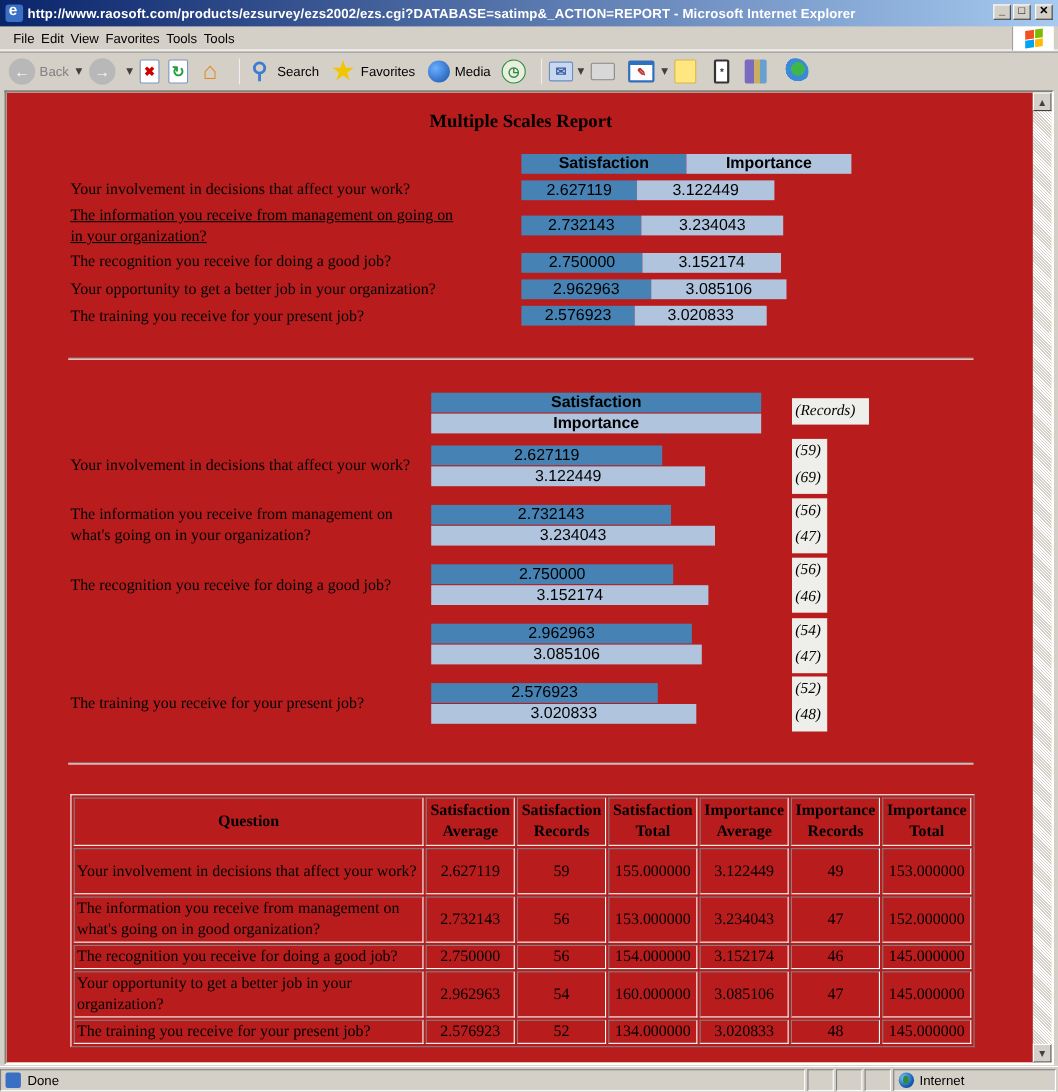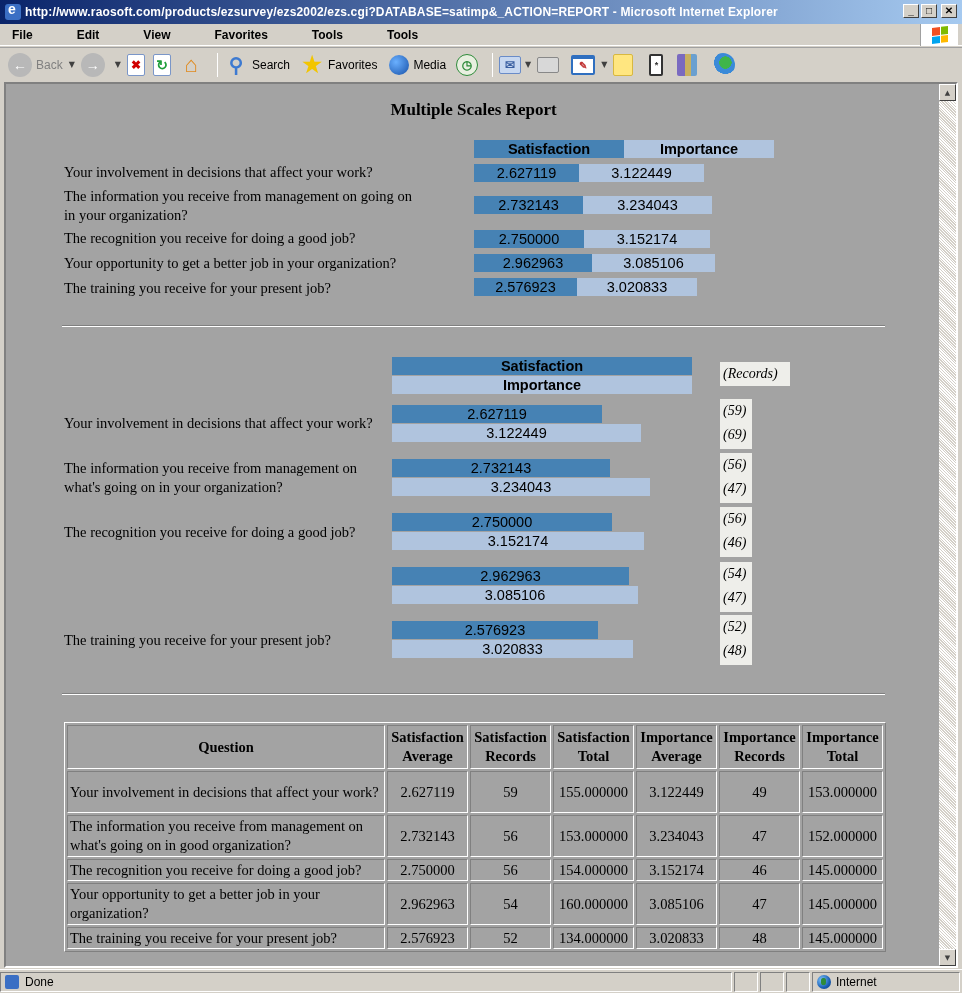--- a/index.html
+++ b/index.html
@@ -8,35 +8,35 @@
   
   .titlebar { position: absolute; left: 0; top: 0; width: 962px; height: 24px; background: linear-gradient(to right, #0a246a, #a6caf0); display: flex; align-items: center; }
   .titlebar .ie-icon { width: 16px; height: 16px; margin-left: 5px; margin-right: 4px; background: #3b6fc4; border-radius: 3px; position: relative; }
   .titlebar .ie-icon::after { content: "e"; position: absolute; left: 3px; top: -3px; color: #fff; font-weight: bold; font-size: 14px; font-family: "Liberation Sans", sans-serif; }
   .titlebar .title { color: #fff; font-weight: bold; font-size: 12px; font-family: "Liberation Sans", sans-serif; white-space: nowrap; letter-spacing: 0.15px; }
   .titlebar .winbtns { position: absolute; right: 5px; top: 4px; display: flex; gap: 2px; }
   .winbtn { width: 16px; height: 14px; background: #d4d0c8; border: 1px solid; border-color: #fff #404040 #404040 #fff; font-size: 10px; line-height: 12px; text-align: center; color: #000; font-weight: bold; font-family: "Liberation Sans", sans-serif; }
   .winbtns .winbtn:last-child { margin-left: 2px; }
   
   .menubar { position: absolute; left: 0; top: 24px; width: 962px; height: 22px; border-bottom: 1px solid #fff; display: flex; align-items: center; }
-  .menubar .menu-item { font-size: 12px; font-family: "Liberation Sans", sans-serif; padding: 0 22px; color: #000; font-weight: bold; }
+  .menubar .menu-item { font-size: 12px; font-family: "Liberation Sans", sans-serif; padding: 0 3px; color: #000; }
   .menubar .menu-item:first-child { padding-left: 12px; }
   .menubar .winlogo { position: absolute; right: 4px; top: 0px; width: 38px; height: 22px; background: #fff; border-left: 1px solid #a0a0a0; display: flex; align-items: center; justify-content: center; }
   .flag { width: 16px; height: 16px; display: grid; grid-template-columns: 1fr 1fr; gap: 1px; transform: skewY(-8deg); }
   .flag i { display: block; }
   
   .toolbar { position: absolute; left: 0; top: 47px; width: 962px; height: 34px; border-top: 1px solid #a0a0a0; display: flex; align-items: center; padding-left: 8px; }
   .tb-btn { display: flex; align-items: center; height: 28px; margin-right: 4px; font-size: 12px; font-family: "Liberation Sans", sans-serif; color: #000; }
   .tb-btn.disabled { color: #808080; }
   .tb-icon { width: 24px; height: 24px; border-radius: 50%; margin-right: 4px; display: flex; align-items: center; justify-content: center; font-size: 14px; color: #fff; font-weight: bold; }
   .tb-sep { width: 1px; height: 24px; background: #a0a0a0; border-right: 1px solid #fff; margin: 0 6px; }
   .dd { font-size: 8px; color: #404040; margin: 0 6px 0 2px; }
   
   .viewport { position: absolute; left: 4px; top: 82px; width: 954px; height: 886px; border: 2px solid; border-color: #808080 #fff #fff #808080; background: #fffadc; overflow: hidden; }
-  .page { position: absolute; left: 0; top: 0; width: 935px; height: 882px; background: #a3a3a3; font-family: "Liberation Serif", serif; color: #000; }
+  .page { position: absolute; left: 0; top: 0; width: 935px; height: 882px; background: #b91c1c; font-family: "Liberation Serif", serif; color: #000; }
   .scrollbar { position: absolute; right: 0; top: 0; width: 17px; height: 882px; background-color: #ece9d8; background-image: repeating-linear-gradient(45deg, #fff 0 1px, #d4d0c8 1px 2px); }
   .sb-btn { position: absolute; left: 0; width: 17px; height: 17px; background: #d4d0c8; border: 1px solid; border-color: #fff #404040 #404040 #fff; display: flex; align-items: center; justify-content: center; font-size: 7px; color: #404040; }
   
   .statusbar { position: absolute; left: 0; top: 969px; width: 962px; height: 24px; display: flex; align-items: center; border-top: 1px solid #fff; }
   .status-left { display: flex; align-items: center; font-size: 12px; font-family: "Liberation Sans", sans-serif; padding-left: 4px; width: 732px; height: 20px; border: 1px solid; border-color: #808080 #fff #fff #808080; }
   .status-cell { width: 24px; height: 20px; border: 1px solid; border-color: #808080 #fff #fff #808080; margin-left: 2px; }
   .status-zone { display: flex; align-items: center; margin-left: 2px; width: 148px; height: 20px; border: 1px solid; border-color: #808080 #fff #fff #808080; font-size: 12px; font-family: "Liberation Sans", sans-serif; padding-left: 4px; }
   .globe { width: 14px; height: 14px; border-radius: 50%; background: radial-gradient(circle at 35% 35%, #7fc6ff, #1a5fb4 60%, #0b3a7a); margin-right: 5px; position: relative; }
   .globe::after { content: ""; position: absolute; left: 4px; top: 3px; width: 5px; height: 7px; background: #2e8b3a; border-radius: 40%; }
   
@@ -150,21 +150,21 @@
     <div class="page">
       <div class="report-title">Multiple Scales Report</div>
 
       <div class="bar sat hdr" style="left:468px;top:56px;width:150px;">Satisfaction</div>
       <div class="bar imp hdr" style="left:618px;top:56px;width:150px;">Importance</div>
 
       <div class="q-text" style="left:58px;top:79px;">Your involvement in decisions that affect your work?</div>
       <div class="bar sat" style="left:468px;top:80px;width:105px;">2.627119</div>
       <div class="bar imp" style="left:573px;top:80px;width:125px;">3.122449</div>
 
-      <div class="q-text" style="left:58px;top:103px;width:400px;"><span>The information you receive from management on</span><span> going on</span><br><span>in your organization?</span></div>
+      <div class="q-text" style="left:58px;top:103px;width:400px;text-decoration:underline;"><span>The information you receive from management on</span><span> going on</span><br><span>in your organization?</span></div>
       <div class="bar sat" style="left:468px;top:112px;width:109px;">2.732143</div>
       <div class="bar imp" style="left:577px;top:112px;width:129px;">3.234043</div>
 
       <div class="q-text" style="left:58px;top:145px;">The recognition you receive for doing a good job?</div>
       <div class="bar sat" style="left:468px;top:146px;width:110px;">2.750000</div>
       <div class="bar imp" style="left:578px;top:146px;width:126px;">3.152174</div>
 
       <div class="q-text" style="left:58px;top:170px;">Your opportunity to get a better job in your organization?</div>
       <div class="bar sat" style="left:468px;top:170px;width:118px;">2.962963</div>
       <div class="bar imp" style="left:586px;top:170px;width:123px;">3.085106</div>

